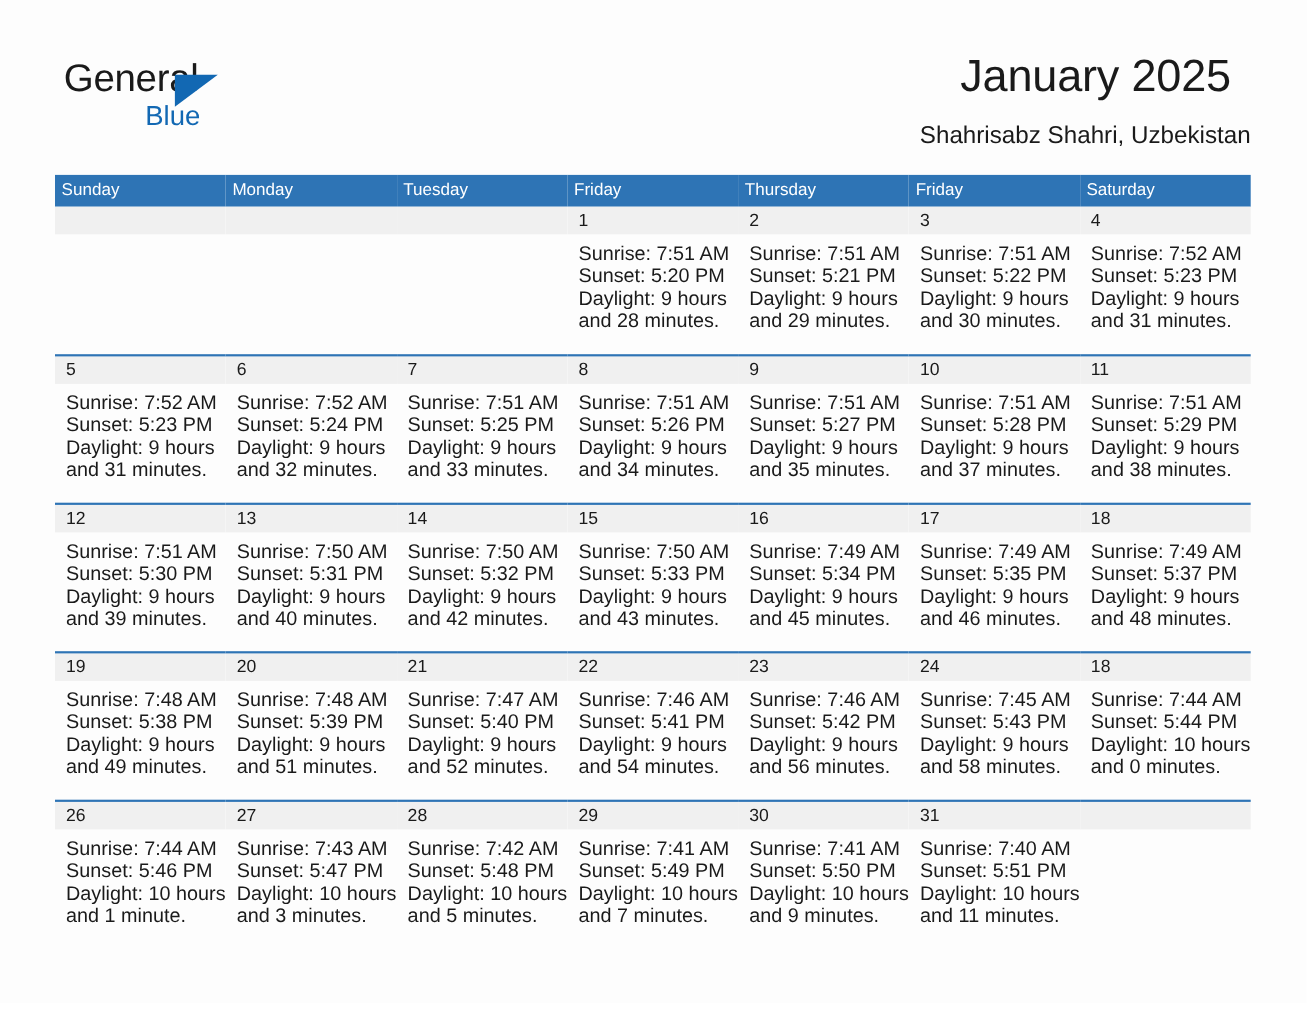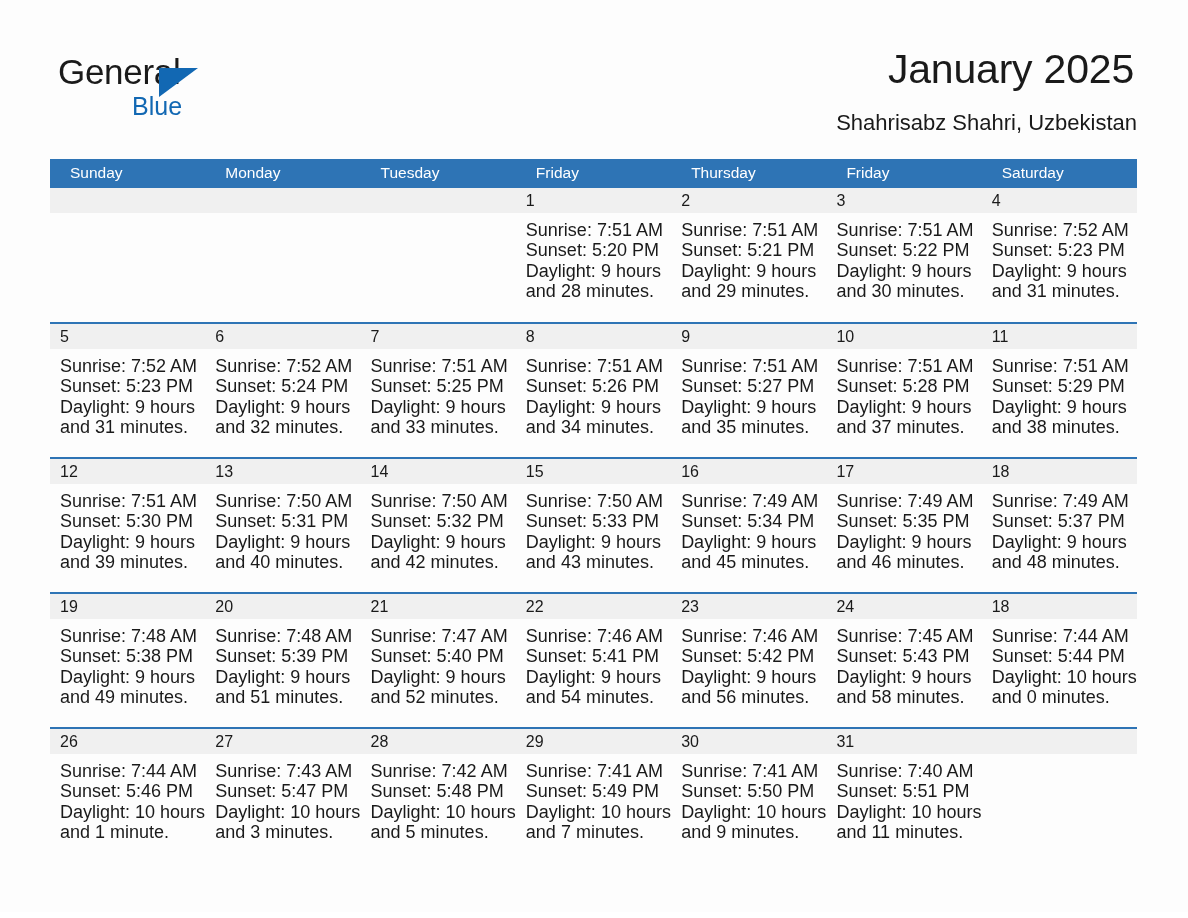--- a/index.html
+++ b/index.html
@@ -39,21 +39,21 @@
   }
   .logo-row2 {
     position: absolute;
     left: 74px; top: 33px;
     font-size: 25px;
     color: #1268b3;
     line-height: 38px;
     white-space: nowrap;
   }
   .title {
-    position: absolute; right: 3px; top: 0;
+    position: absolute; right: 18px; top: 0;
     font-size: 41px;
     color: #1a1a1a;
     text-align: right;
     white-space: nowrap;
     letter-spacing: -0.2px;
   }
   .subtitle {
     position: absolute; right: 0; top: 64px;
     font-size: 22px;
     color: #1a1a1a;
@@ -73,21 +73,21 @@
     table-layout: fixed;
   }
   table.cal col { width: 155.28px; }
 
   thead th {
     background: #2e74b5;
     color: #ffffff;
     font-weight: normal;
     font-size: 15.5px;
     text-align: left;
-    padding: 6px 0 7px 20px;
+    padding: 6px 0 7px 6px;
     height: 29px;
     line-height: 16px;
   }
 
   tbody tr.week > td {
     vertical-align: top;
     padding: 0;
     border-top: 2.5px solid #2e74b5;
     height: 135px;
   }

